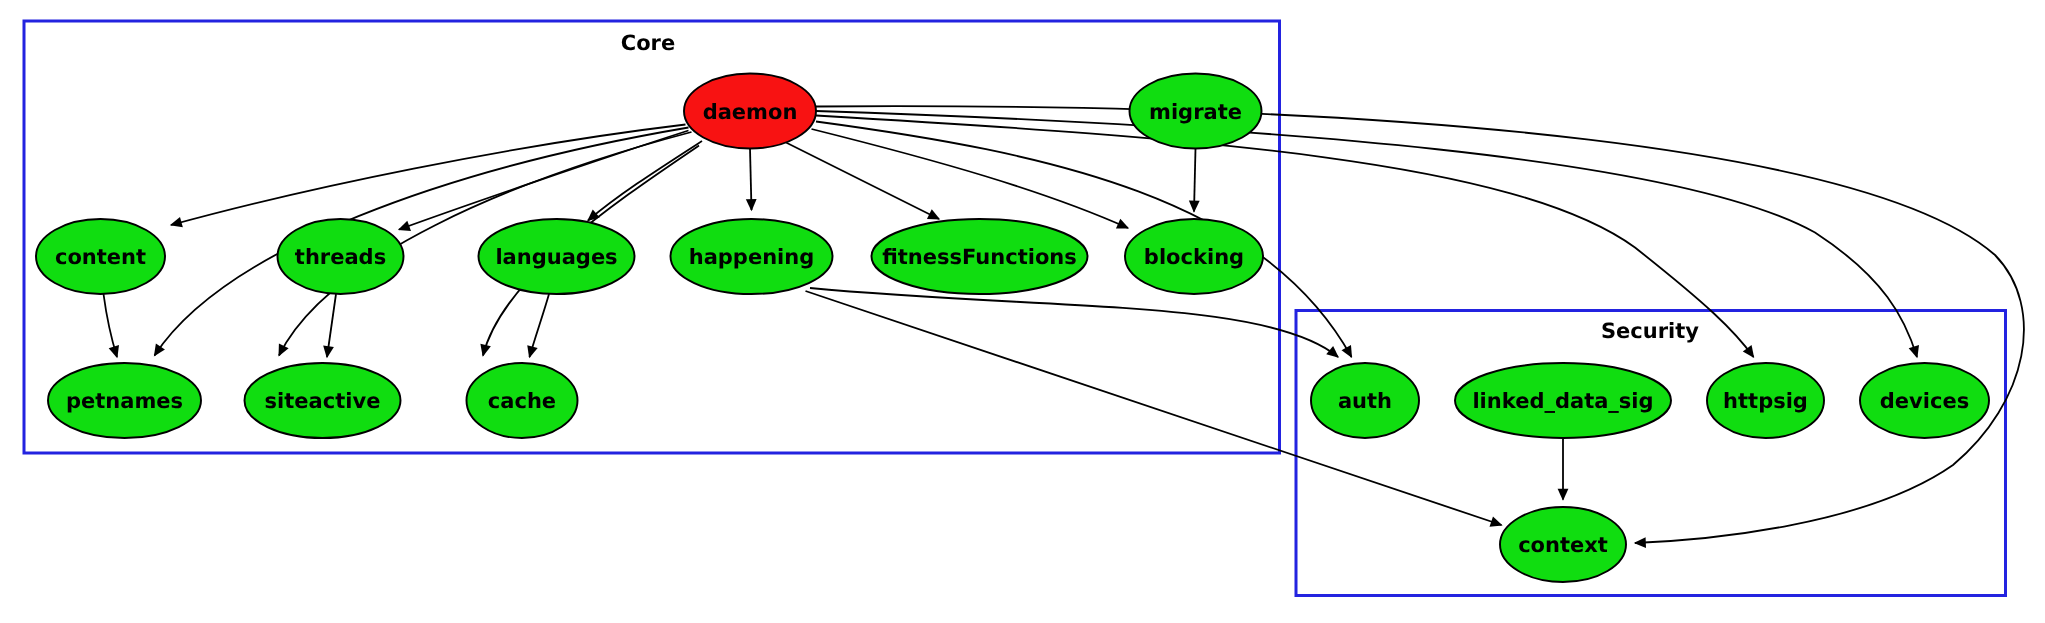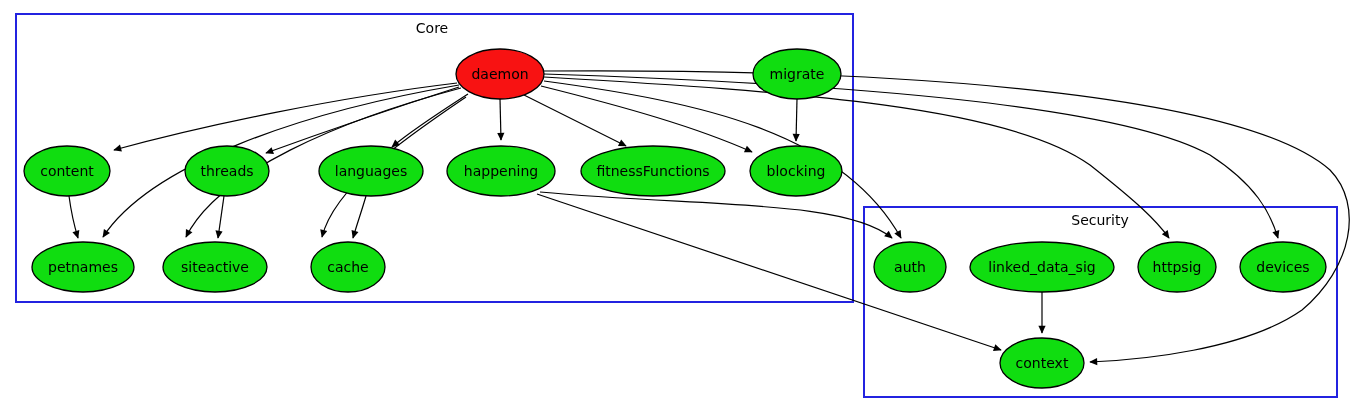--- a/index.html
+++ b/index.html
@@ -2,20 +2,21 @@
 <html><head>
 <meta charset="utf-8">
 <style>
   html,body{margin:0;padding:0;background:#ffffff;}
   #stage{
     position:relative;
     width:1363px;height:415px;
     background:#ffffff;
     font-family:"DejaVu Sans","Liberation Sans",sans-serif;
     overflow:hidden;
+    font-weight:bold;
   }
   svg{display:block;}
   text{
     font-family:"DejaVu Sans","Liberation Sans",sans-serif;
     font-size:14px;
     fill:#000000;
   }
   .cluster-rect{fill:none;stroke-width:2px;}
   .edge-path{fill:none;stroke:#000000;stroke-width:1.2px;}
   .node-ellipse{stroke:#000000;stroke-width:1.3px;}

